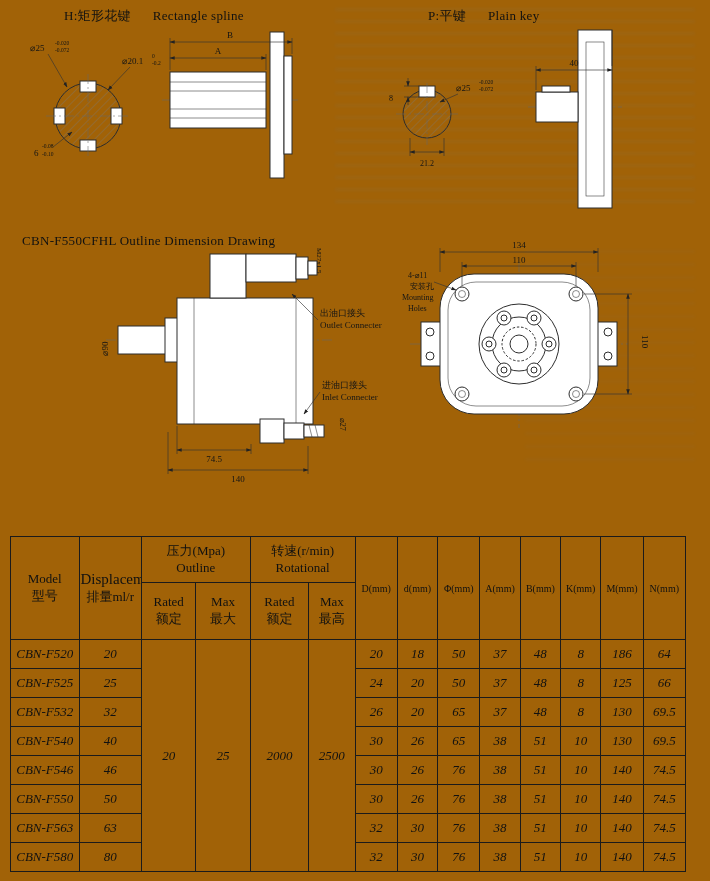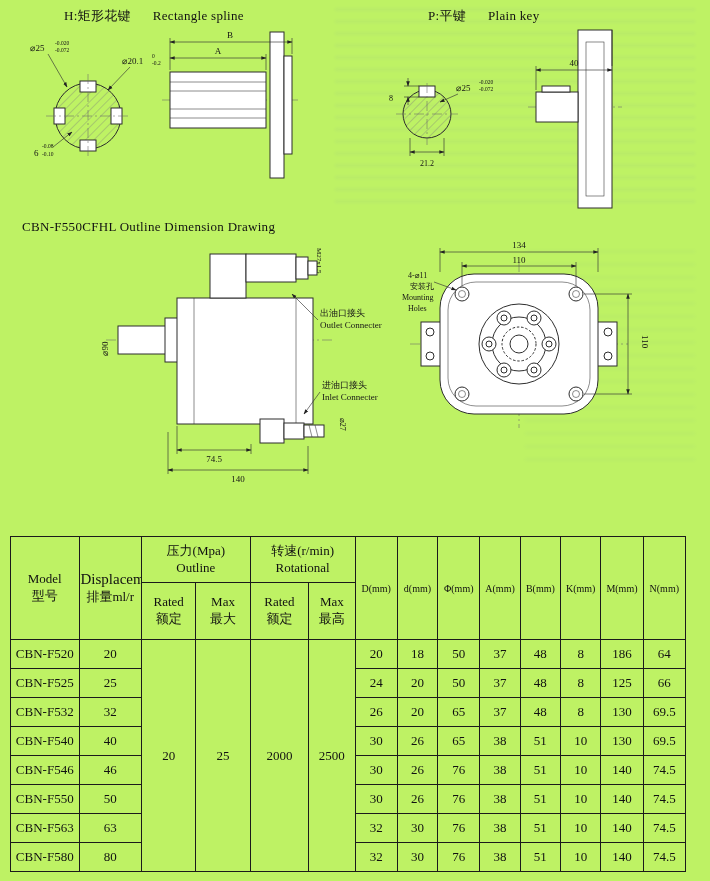--- a/index.html
+++ b/index.html
@@ -1,18 +1,18 @@
 <!DOCTYPE html>
 <html><head>
 <meta charset="utf-8">
 <style>
   html,body { margin:0; padding:0; background:#e8e8e8; }
   .page {
     position:relative; width:710px; height:881px; margin:0 auto;
-    background:#bef264; overflow:hidden;
+    background:#a16207; overflow:hidden;
     font-family:"Liberation Serif","DejaVu Serif",serif; color:#111;
   }
   .sec-title { position:absolute; font-size:13px; white-space:nowrap; letter-spacing:.3px; }
   .sec-title .gap { display:inline-block; width:22px; }
   .tech-heading {
     position:absolute; left:20px; top:487px; font-size:18px; font-weight:bold;
     letter-spacing:.5px; border-bottom:2px solid #2a2a2a; padding:0 6px 2px 2px;
   }
   .tech-heading span { margin-right:6px; }
 
@@ -35,21 +35,21 @@
   table.params {
     position:absolute; left:10px; top:536px; width:676px;
     border-collapse:collapse; table-layout:fixed; font-size:13px;
   }
   .params th, .params td {
     border:1px solid #1b1b1b; text-align:center; vertical-align:middle;
     font-weight:normal; padding:0 1px; overflow:hidden;
   }
   .params thead tr.r1 { height:46px; }
   .params thead tr.r2 { height:57px; }
-  .params tbody tr { height:29px; }
+  .params tbody tr { height:29px;font-style:italic; }
   .l  { display:block; line-height:1.3; }
   .sm { font-size:15px; }
   .hdr-dim { font-size:10px; }
 </style>
 </head>
 <body>
 
 <div class="page">
 
   <div class="bleed bleed1"></div>
@@ -148,21 +148,21 @@
       <rect x="160" y="64" width="28" height="6" class="lnw"></rect>
     </g>
     <g>
       <line class="dim" x1="154" y1="68" x2="154" y2="44"></line>
       <line class="dim" x1="230" y1="8" x2="230" y2="44"></line>
       <line class="dim" x1="154" y1="48" x2="230" y2="48" marker-start="url(#arw)" marker-end="url(#arw)"></line>
       <text x="192" y="44" font-size="9" text-anchor="middle">40</text>
     </g>
   </svg>
 
-  <div class="sec-title" style="left:22px; top:219px;">CBN-F550CFHL Outline Dimension Drawing</div>
+  <div class="sec-title" style="left:22px; top:233px;">CBN-F550CFHL Outline Dimension Drawing</div>
 
   <svg class="drawing" style="left:10px; top:236px;" width="690" height="255" viewBox="0 0 690 255">
 
     <g>
       <line class="cl" x1="96" y1="104" x2="322" y2="104"></line>
       <rect x="108" y="90" width="50" height="28" class="lnw"></rect>
       <rect x="155" y="82" width="14" height="44" class="lnw"></rect>
       <rect x="167" y="62" width="136" height="126" class="lnw"></rect>
       <line class="thin" x1="184" y1="62" x2="184" y2="188"></line>
       <line class="thin" x1="286" y1="62" x2="286" y2="188"></line>

